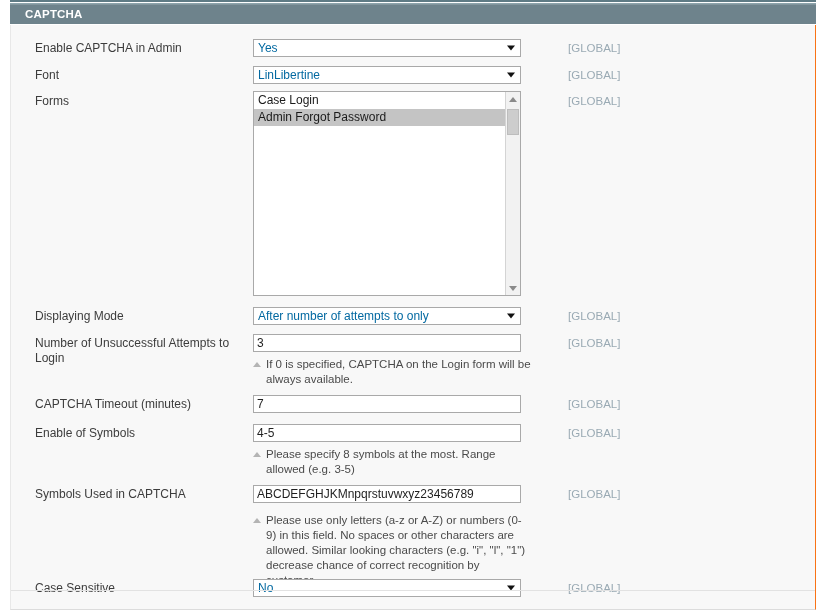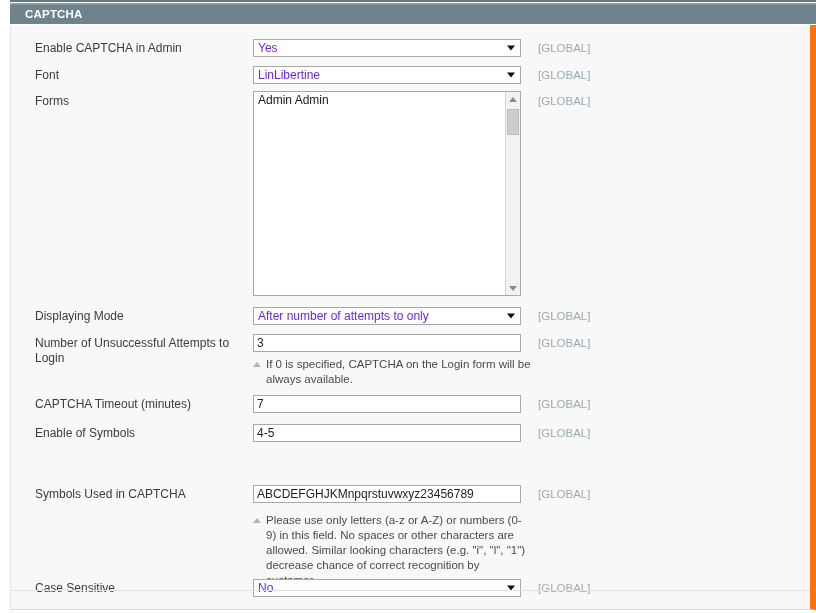--- a/index.html
+++ b/index.html
@@ -58,21 +58,21 @@
   }
 
   
   .panel {
     position: absolute;
     left: 10px; top: 25px;
     width: 806px;
     height: 585px;
     background: #f8f8f8;
     border-left: 1px solid #e8e8e8;
-    border-right: 6px solid #f97316;
+    border-right: 1px solid #f97316;
     border-bottom: 1px solid #dcdcdc;
   }
 
   
   .field {
     position: absolute;
     display: block;
   }
   .field-label {
     position: absolute;
@@ -81,36 +81,36 @@
     font-size: 12px;
     color: #3c3c3c;
     line-height: 15px;
   }
   .field-control {
     position: absolute;
     left: 218px;
   }
   .scope {
     position: absolute;
-    left: 503px;
+    left: 533px;
     font-size: 11.5px;
     color: #9aaab4;
     line-height: 15px;
     white-space: nowrap;
   }
 
   
   .select-box {
     position: relative;
     width: 268px;
     height: 18px;
     background: #ffffff;
     border: 1px solid #a9a9a9;
     font-size: 12px;
-    color: #6d28d9;
+    color: #0369a1;
     display: flex;
     align-items: center;
     padding: 0 18px 0 4px;
     line-height: 16px;
     white-space: nowrap;
     overflow: hidden;
   }
   .select-box .arrow {
     position: absolute;
     right: 5px;
@@ -258,21 +258,22 @@
         </div>
       </div>
       <span class="scope">[GLOBAL]</span>
     </div>
 
     <div class="field" style="left:24px; top:69px; width:760px;">
       <span class="field-label">Forms</span>
       <div class="field-control" style="top:-3px;">
         <div class="listbox">
           <div class="opts">
-            <div class="opt">Admin Admin</div>
+            <div class="opt">Case Login</div>
+            <div class="opt selected">Admin Forgot Password</div>
           </div>
           <div class="sb">
             <div class="sb-btn up">
                 <span class="tri-up"></span>
               </div>
             <div class="sb-thumb"></div>
             <div class="sb-btn down">
                 <span class="tri-down"></span>
               </div>
           </div>
@@ -309,20 +310,24 @@
       <div class="field-control" style="top:-2px;">
         <input class="text-input" type="text" value="7" style="">
       </div>
       <span class="scope">[GLOBAL]</span>
     </div>
 
     <div class="field" style="left:24px; top:401px; width:760px;">
       <span class="field-label">Enable of Symbols</span>
       <div class="field-control" style="top:-2px;">
         <input class="text-input" type="text" value="4-5" style="">
+        <div class="hint" style="margin-top:5px;">
+          <span class="caret"></span>
+          <span>Please specify 8 symbols at the most. Range allowed (e.g. 3-5)</span>
+        </div>
       </div>
       <span class="scope">[GLOBAL]</span>
     </div>
 
     <div class="field" style="left:24px; top:462px; width:760px;">
       <span class="field-label">Symbols Used in CAPTCHA</span>
       <div class="field-control" style="top:-2px;">
         <input class="text-input" type="text" value="ABCDEFGHJKMnpqrstuvwxyz23456789" style="">
         <div class="hint" style="margin-top:10px;">
           <span class="caret"></span>

